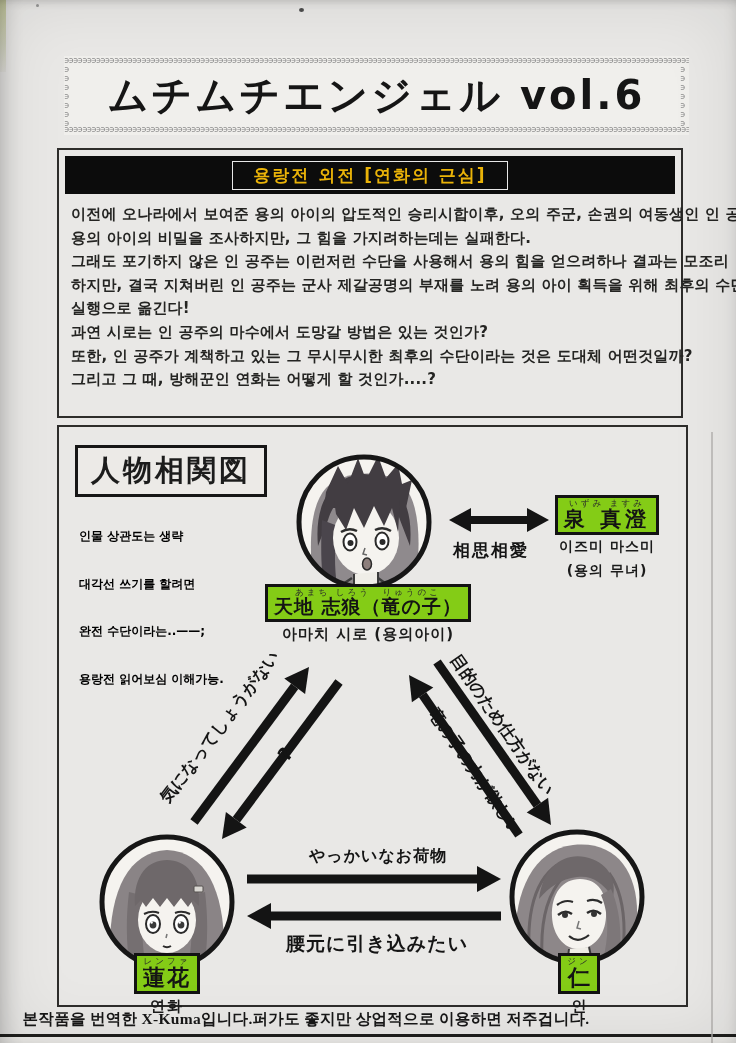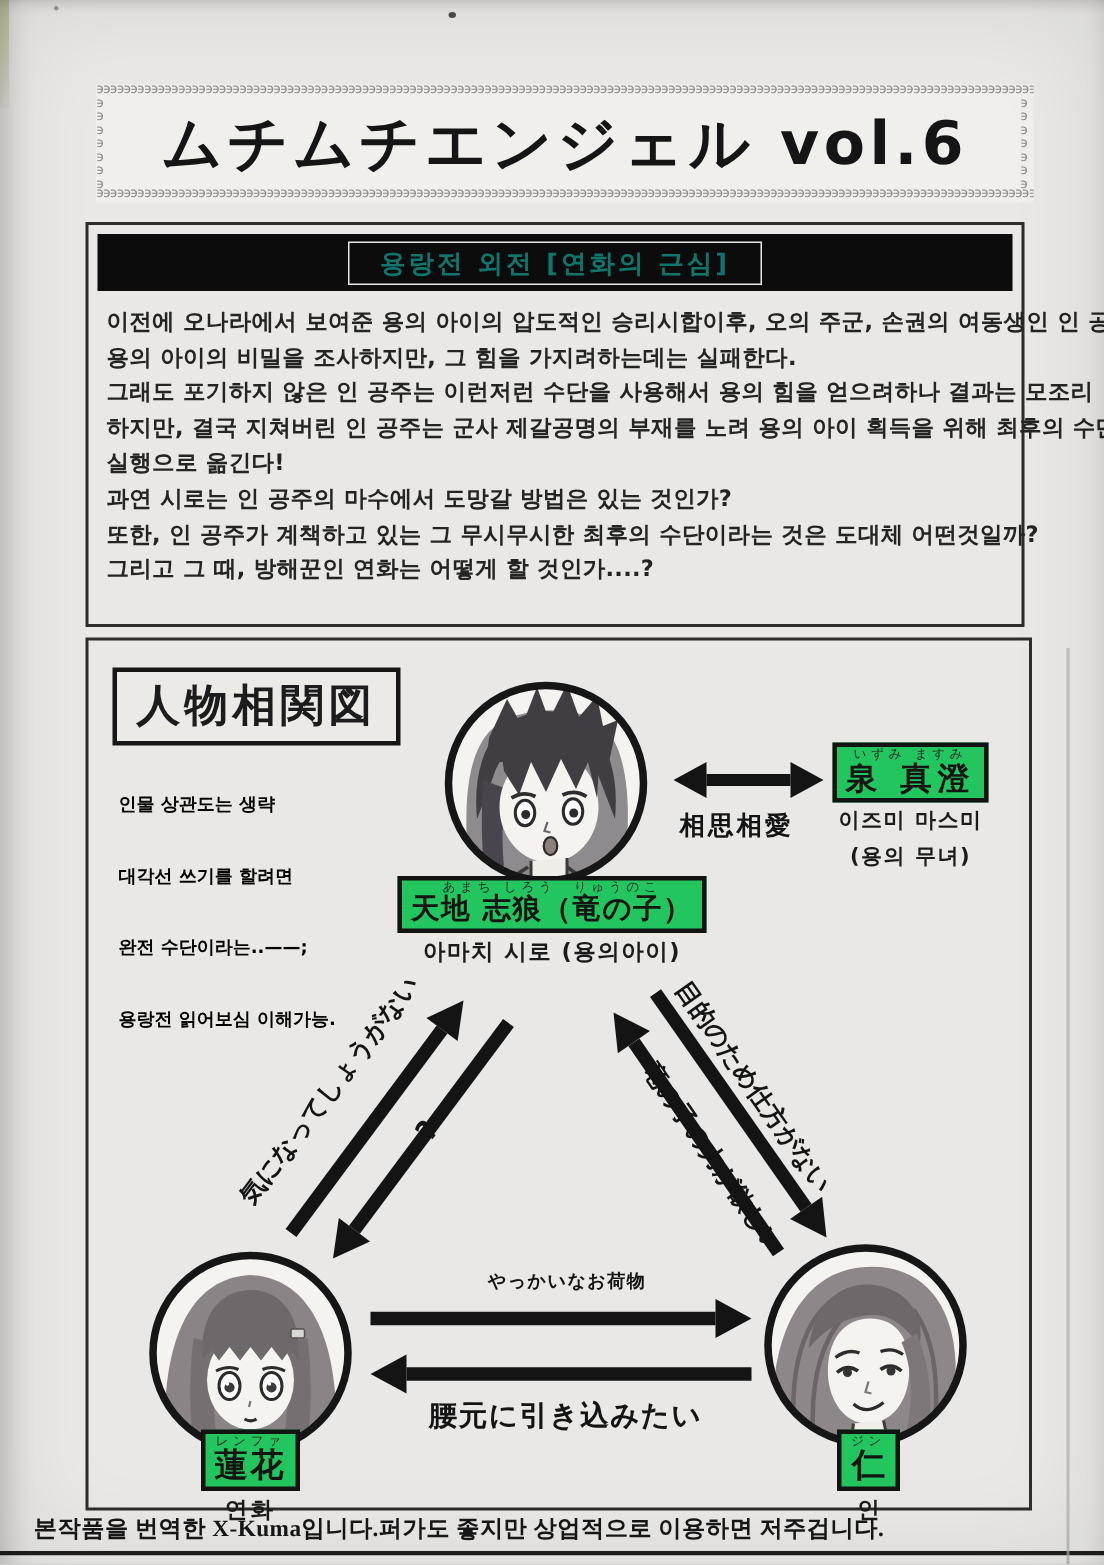--- a/index.html
+++ b/index.html
@@ -35,40 +35,40 @@
   .m-right{right:0;top:9px;width:9px;height:61px;}
   .title-text{position:absolute;left:12px;right:12px;top:11px;bottom:11px;
     display:flex;align-items:center;justify-content:center;
     font-size:40px;font-weight:bold;letter-spacing:3px;color:#151515;white-space:nowrap;}
 
   
   .synopsis{position:absolute;left:57px;top:148px;width:626px;height:270px;
     border:2px solid #2e2d2b;box-sizing:border-box;z-index:5;}
   .syn-bar{margin:6px 6px 0 6px;height:38px;background:#0c0c0c;
     display:flex;align-items:center;justify-content:center;}
-  .syn-title-frame{border:1px solid #e8e8e8;padding:2px 20px;color:#0f766e;
+  .syn-title-frame{border:1px solid #e8e8e8;padding:2px 20px;color:#eab308;
     font-size:17px;font-weight:bold;letter-spacing:2px;white-space:nowrap;}
   .syn-lines{margin:9px 8px 0 12px;}
   .syn-line{font-size:15px;font-weight:600;line-height:23.6px;color:#242422;letter-spacing:.2px;white-space:nowrap;}
 
   
   .diagram{position:absolute;left:57px;top:425px;width:627px;height:578px;
     border:2px solid #2e2d2b;box-sizing:content-box;z-index:5;}
   .dg-title{position:absolute;left:16px;top:18px;border:3px solid #161616;
     padding:3px 13px;font-size:29px;font-weight:bold;letter-spacing:3px;background:#eceae7;z-index:3;}
   .dg-notes{position:absolute;left:20px;top:76px;z-index:3;}
   .dg-note{font-size:12px;font-weight:bold;line-height:27.5px;color:#000000;white-space:nowrap;margin-top:20px;}
   .arrows{position:absolute;left:0;top:0;width:627px;height:578px;z-index:1;}
   .pt{position:absolute;width:144px;height:144px;z-index:2;}
   .pt-shiro{left:233px;top:23px;}
   .pt-renka{left:36px;top:403px;}
   .pt-jin{left:446px;top:398px;}
 
   .char-label{position:absolute;text-align:center;z-index:3;}
-  .namebox{display:inline-block;border:3px solid #131313;background:#22c55e;padding:1px 6px 2px 6px;}
+  .namebox{display:inline-block;border:3px solid #131313;background:#84cc16;padding:1px 6px 2px 6px;}
   .furigana{font-size:8.5px;letter-spacing:3px;color:#2a2a2a;line-height:9px;white-space:nowrap;}
   .cname{font-weight:bold;color:#141414;line-height:1.05;white-space:nowrap;}
   .kr{font-weight:bold;color:#1b1b1b;margin-top:3px;white-space:nowrap;}
 
   .lbl-shiro{left:203px;top:157px;width:212px;}
   .lbl-shiro .cname{font-size:19px;letter-spacing:1px;}
   .lbl-shiro .kr{font-size:15px;letter-spacing:1px;}
 
   .lbl-masumi{left:486px;top:68px;width:124px;}
   .lbl-masumi .cname{font-size:21px;letter-spacing:4px;}
@@ -78,21 +78,21 @@
   .lbl-renka{left:41px;top:526px;width:134px;}
   .lbl-renka .cname{font-size:22px;letter-spacing:2px;}
   .lbl-renka .kr{font-size:15px;letter-spacing:2px;}
 
   .lbl-jin{left:470px;top:526px;width:100px;}
   .lbl-jin .cname{font-size:22px;}
   .lbl-jin .kr{font-size:15px;}
 
   .rel{position:absolute;font-weight:bold;color:#141414;white-space:nowrap;z-index:3;}
   .rel-mutual{left:394px;top:112px;width:96px;text-align:left;font-size:17px;letter-spacing:2px;}
-  .rel-baggage{left:226px;top:419px;width:186px;text-align:center;font-size:12px;letter-spacing:1px;}
+  .rel-baggage{left:226px;top:419px;width:186px;text-align:center;font-size:16px;letter-spacing:1px;}
   .rel-attendant{left:212px;top:504px;width:212px;text-align:center;font-size:19px;letter-spacing:1px;}
   .rel-thinking{left:55px;top:289px;width:212px;text-align:center;font-size:16.5px;
     transform:rotate(-53deg);transform-origin:center;}
   .rel-question{left:216px;top:316px;width:20px;text-align:center;font-size:19px;
     transform:rotate(-53deg);transform-origin:center;}
   .rel-objective{left:348px;top:287px;width:190px;text-align:center;font-size:16.5px;
     transform:rotate(55deg);transform-origin:center;}
   .rel-power{left:330px;top:334px;width:172px;text-align:center;font-size:16.5px;
     transform:rotate(55deg);transform-origin:center;}
 

